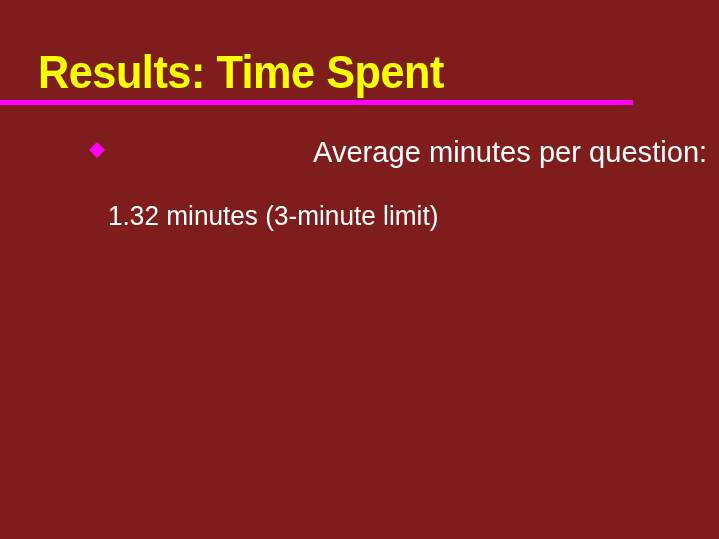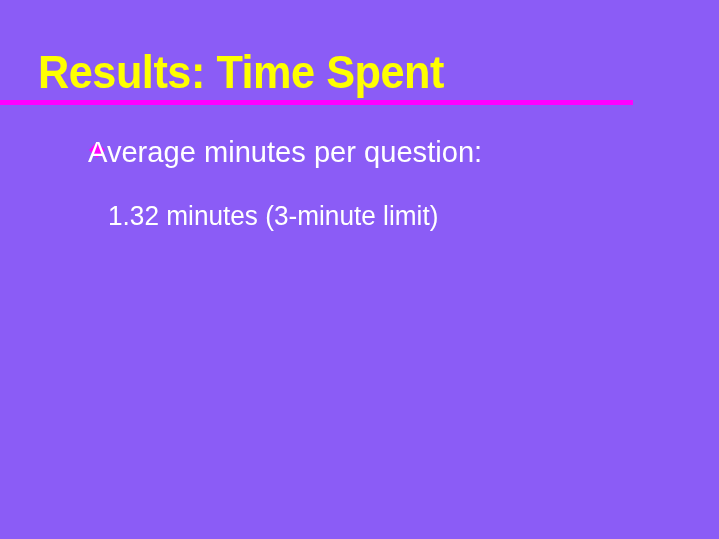--- a/index.html
+++ b/index.html
@@ -7,21 +7,21 @@
     margin: 0;
     padding: 0;
     background: #000000;
   }
 
   .slide {
     position: relative;
     width: 719px;
     height: 539px;
     overflow: hidden;
-    background: #8b5cf6;
+    background: #7f1d1d;
     font-family: "Liberation Sans", "DejaVu Sans", sans-serif;
     -webkit-font-smoothing: antialiased;
   }
 
   
   .slide-title {
     position: absolute;
     left: 38px;
     top: 47px;
     width: 640px;
@@ -53,20 +53,21 @@
     top: 130px;
     width: 719px;
   }
 
   .bullet-row {
     position: relative;
     display: block;
     height: 44px;
     padding-left: 88px;
     white-space: nowrap;
+    text-align: right;
   }
 
   .bullet-marker {
     position: absolute;
     left: 89px;
     top: 12px;
     width: 0;
     height: 0;
     border: 8px solid transparent;
     border-bottom-color: #ff00ff;

